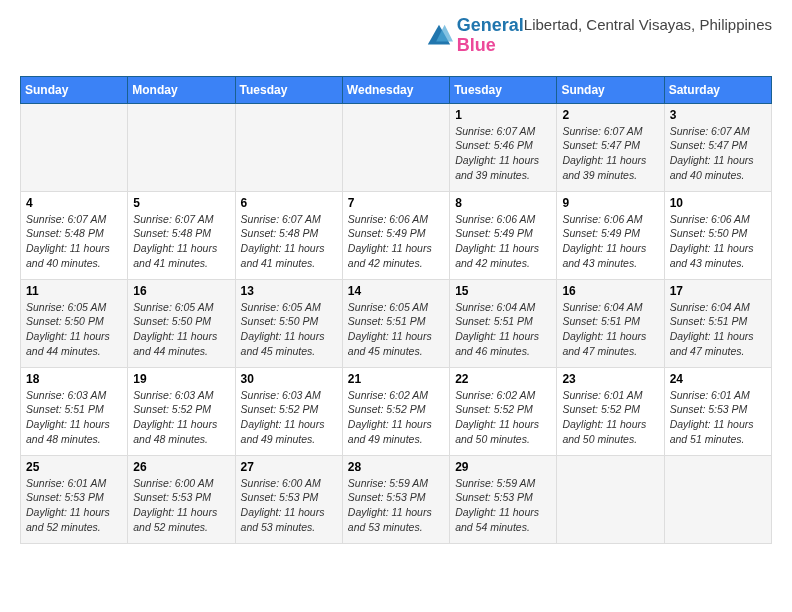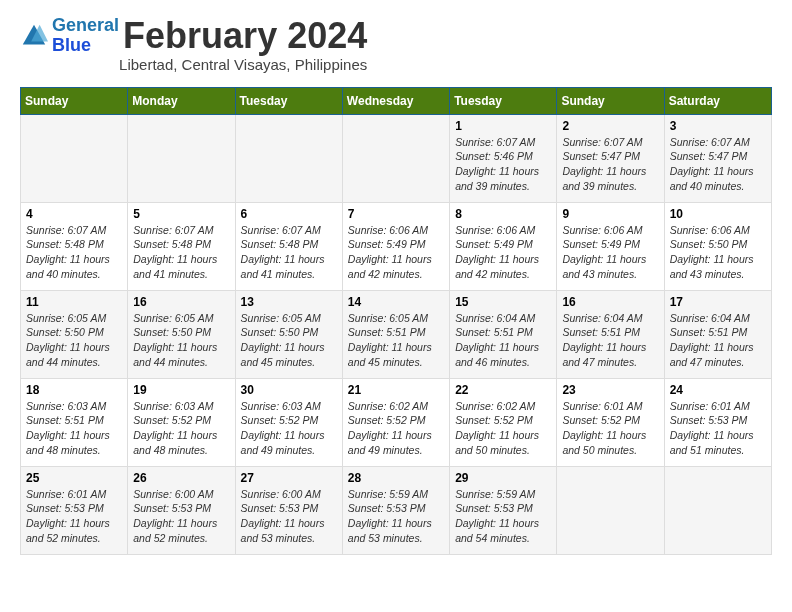--- a/index.html
+++ b/index.html
@@ -5,23 +5,23 @@
     * { box-sizing: border-box; margin: 0; padding: 0; }
     body {
       font-family: Arial, sans-serif;
       background: #fff;
       width: 792px;
       min-height: 612px;
       padding: 16px 20px;
     }
     .header-area {
       display: flex;
-      justify-content: flex-start;
+      justify-content: flex-end;
       align-items: flex-start;
-      margin-bottom: 14px;
+      margin-bottom: 20px;
     }
     .logo {
       display: flex;
       align-items: center;
       gap: 4px;
     }
     .logo-text {
       font-size: 18px;
       font-weight: bold;
       color: #333;
@@ -46,21 +46,21 @@
     .subtitle {
       font-size: 15px;
       color: #444;
     }
     table {
       width: 100%;
       border-collapse: collapse;
       font-size: 11px;
     }
     thead tr {
-      background-color: #4d7c0f;
+      background-color: #3b82f6;
       color: white;
     }
     thead th {
       padding: 6px 4px;
       text-align: left;
       font-size: 12px;
       font-weight: bold;
       border: 1px solid #1a6090;
     }
     tbody tr {
@@ -95,25 +95,24 @@
 <body>
 
 <div class="header-area">
   <div class="logo">
     <svg class="logo-icon" viewBox="0 0 40 40">
       <polygon points="20,4 36,32 4,32" fill="#2176ae"></polygon>
       <polygon points="28,4 40,28 16,28" fill="#4ea8d6" opacity="0.7"></polygon>
     </svg>
     <div class="logo-text">
       <div><span>General</span></div>
-      <div style="color:#1d4ed8;">Blue</div>
+      <div style="color:#ec4899;">Blue</div>
     </div>
   </div>
   <div class="title-area">
-    <div class="month-title">February 2024</div>
     <div class="subtitle">Libertad, Central Visayas, Philippines</div>
   </div>
 </div>
 
 <table>
   <thead>
     <tr>
     <th>Sunday</th>
         <th>Monday</th>
         <th>Tuesday</th>

